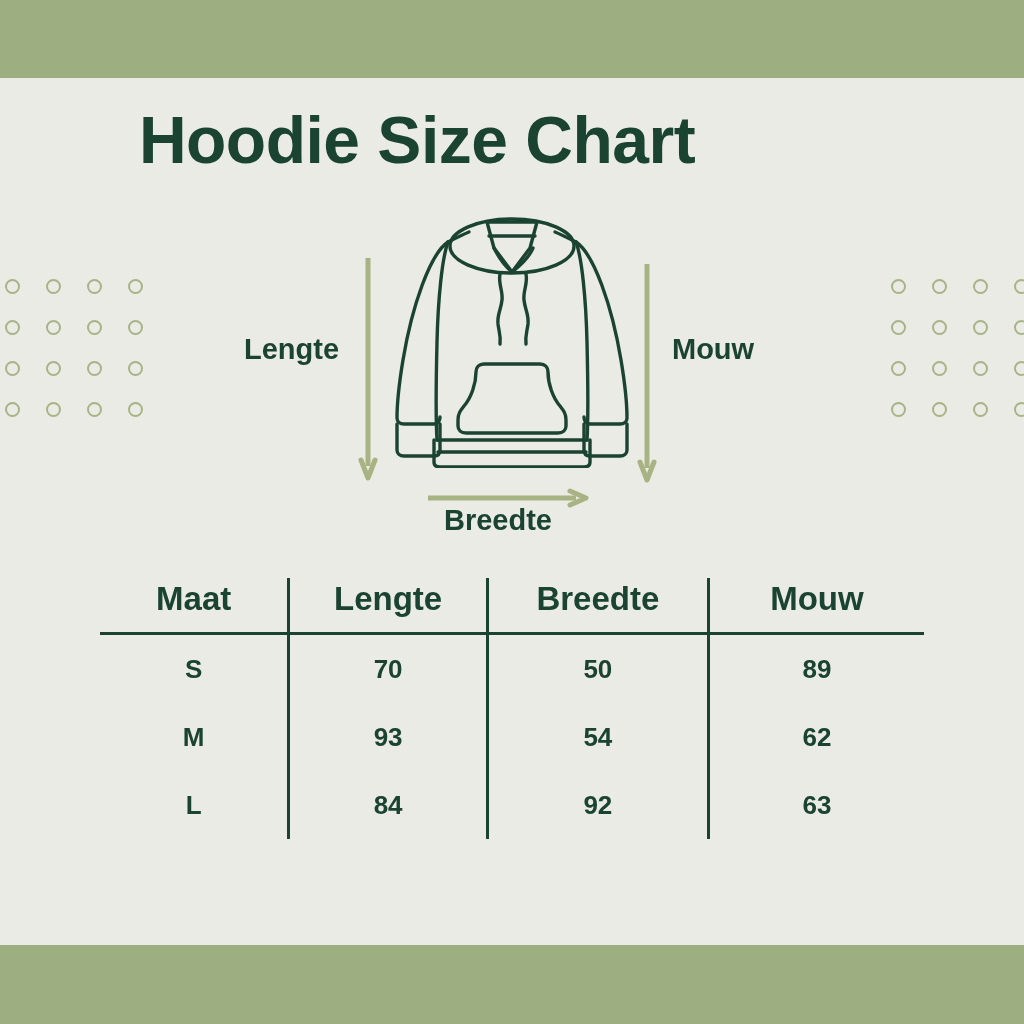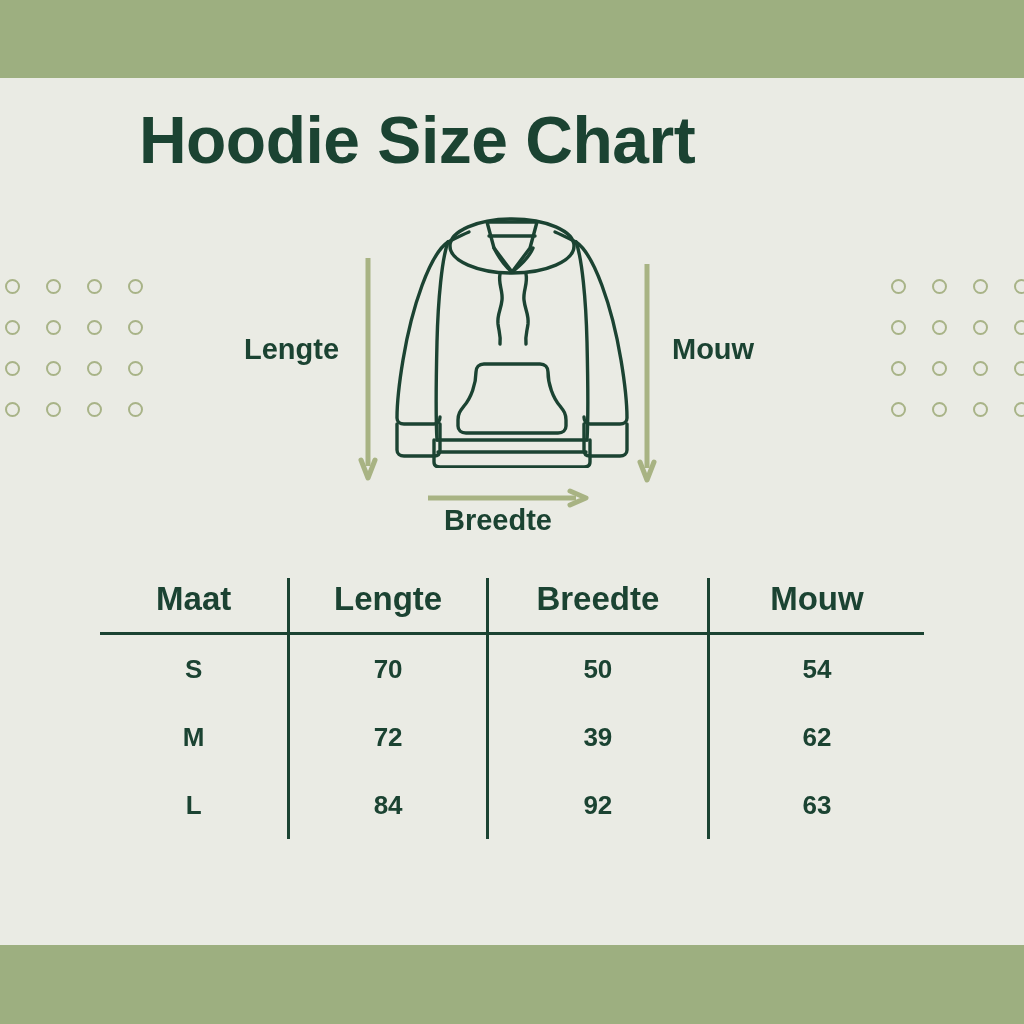--- a/index.html
+++ b/index.html
@@ -261,26 +261,26 @@
           <th>Lengte</th>
           <th>Breedte</th>
           <th>Mouw</th>
         </tr>
       </thead>
       <tbody>
         <tr>
           <td>S</td>
           <td>70</td>
           <td>50</td>
+          <td>89</td>
+        </tr>
+        <tr>
+          <td>M</td>
+          <td>93</td>
           <td>54</td>
-        </tr>
-        <tr>
-          <td>M</td>
-          <td>72</td>
-          <td>39</td>
           <td>62</td>
         </tr>
         <tr>
           <td>L</td>
           <td>84</td>
           <td>92</td>
           <td>63</td>
         </tr>
       </tbody>
     </table>

